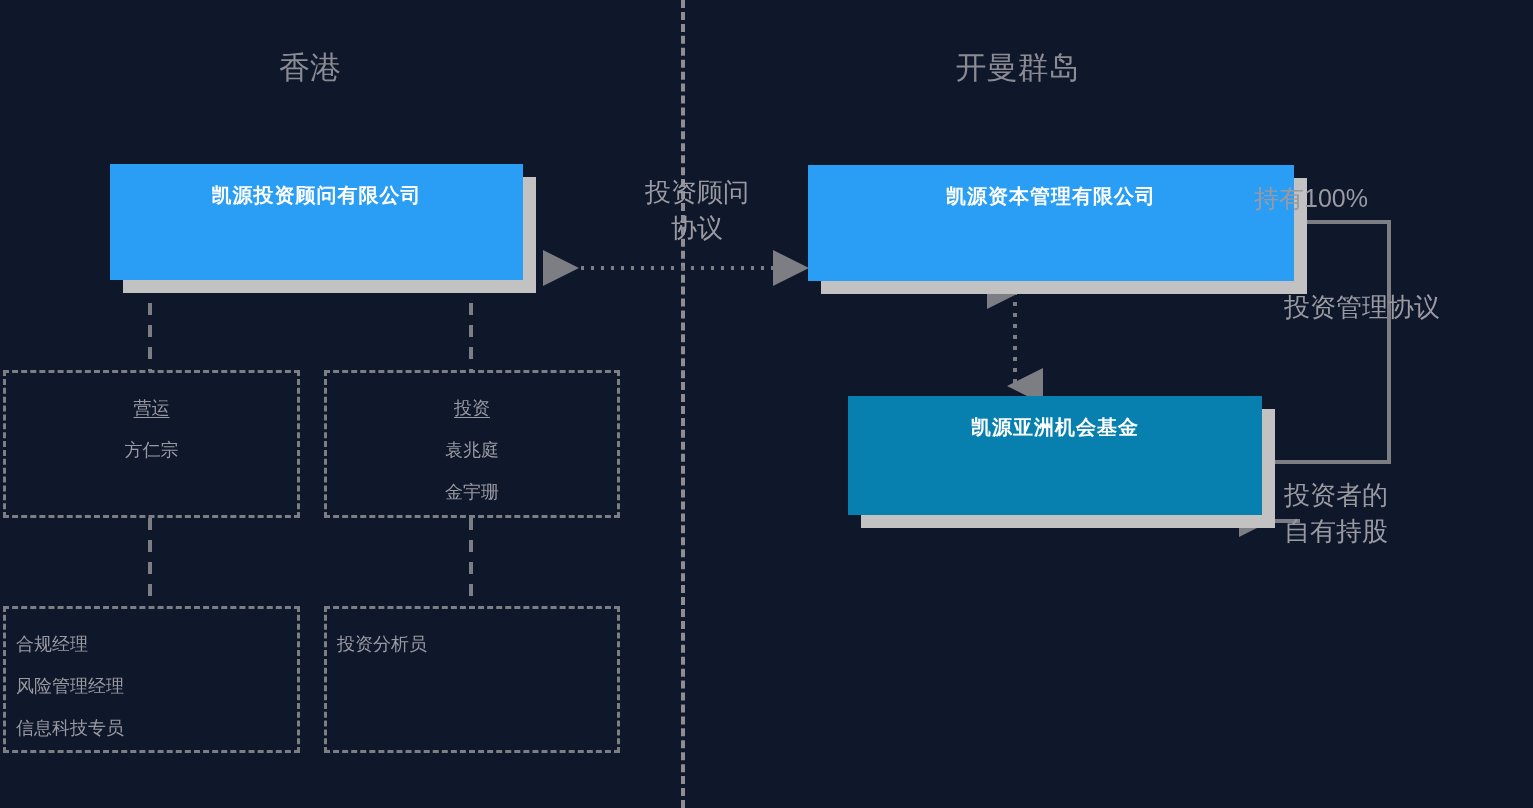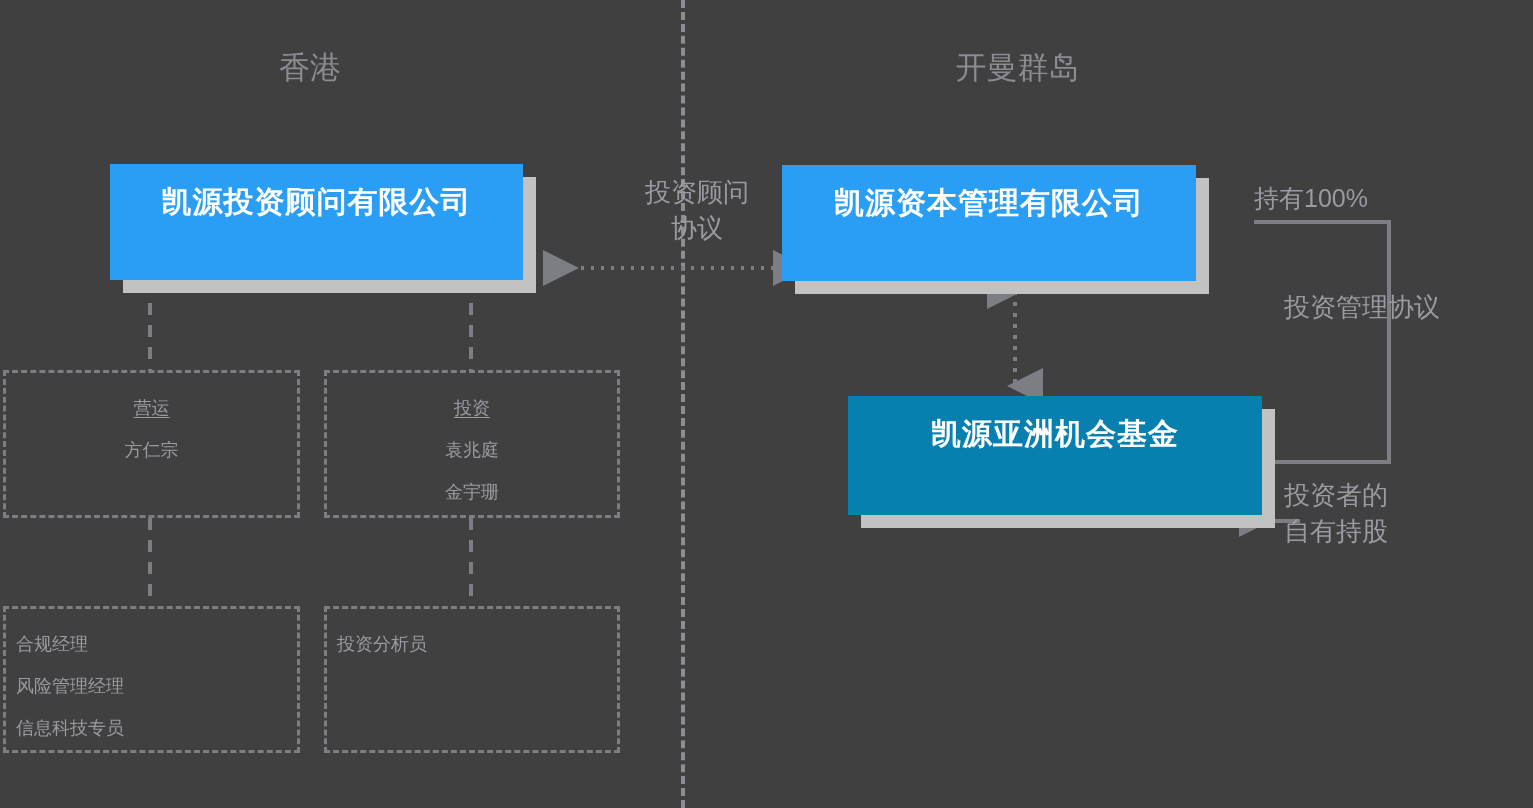--- a/index.html
+++ b/index.html
@@ -5,21 +5,21 @@
 <style>
   html, body {
     margin: 0;
     padding: 0;
     background: #ffffff;
   }
   #canvas {
     position: relative;
     width: 1533px;
     height: 808px;
-    background: #404040;
+    background: #0f172a;
     font-family: "Liberation Serif", "DejaVu Serif", serif;
     overflow: hidden;
   }
 
   
   .jurisdiction {
     position: absolute;
     color: #8b8b93;
     font-size: 31px;
     line-height: 1;
@@ -59,30 +59,30 @@
     width: 100%;
     height: 100%;
   }
   .entity .label {
     position: absolute;
     left: 0;
     top: 18px;
     width: 100%;
     text-align: center;
     color: #ffffff;
-    font-size: 30px;
+    font-size: 20px;
     font-weight: bold;
     letter-spacing: 1px;
     font-family: "Liberation Serif", "DejaVu Serif", serif;
   }
 
   #box-advisor { left: 110px; top: 164px; width: 413px; height: 116px; }
   #box-advisor .face { background: #2a9df4; }
 
-  #box-capital { left: 782px; top: 165px; width: 414px; height: 116px; }
+  #box-capital { left: 808px; top: 165px; width: 486px; height: 116px; }
   #box-capital .face { background: #2a9df4; }
 
   #box-fund { left: 808px; top: 396px; width: 414px; height: 119px; margin-left: 40px; }
   #box-fund .face { background: #0880af; }
 
   
   .dept {
     position: absolute;
     box-sizing: border-box;
     border: 3px dashed #7d7d84;

